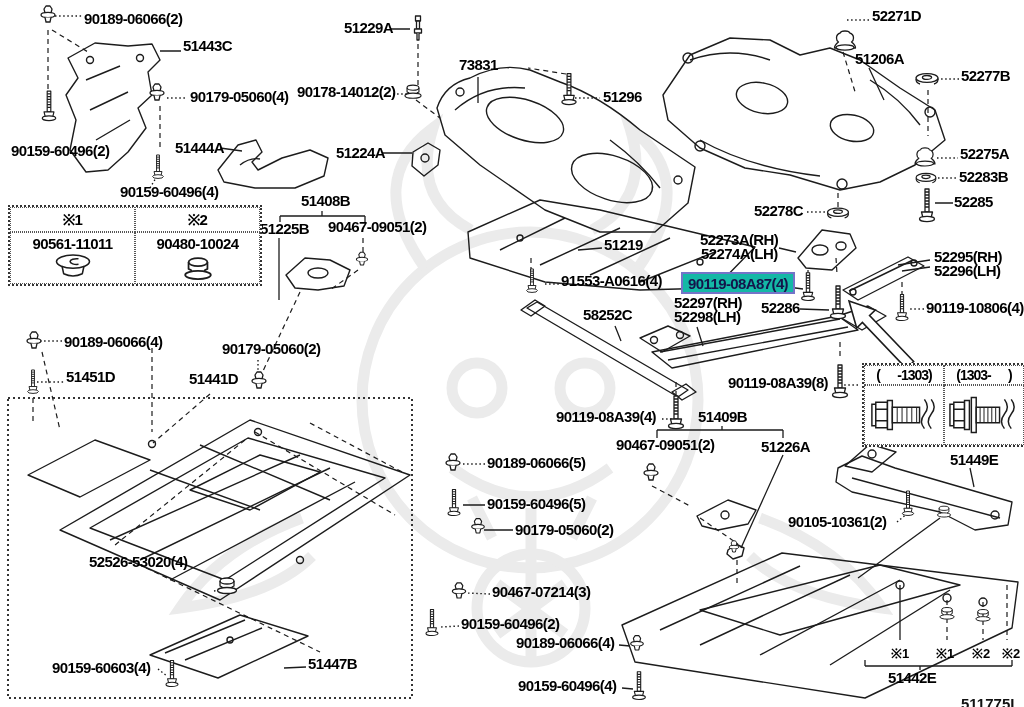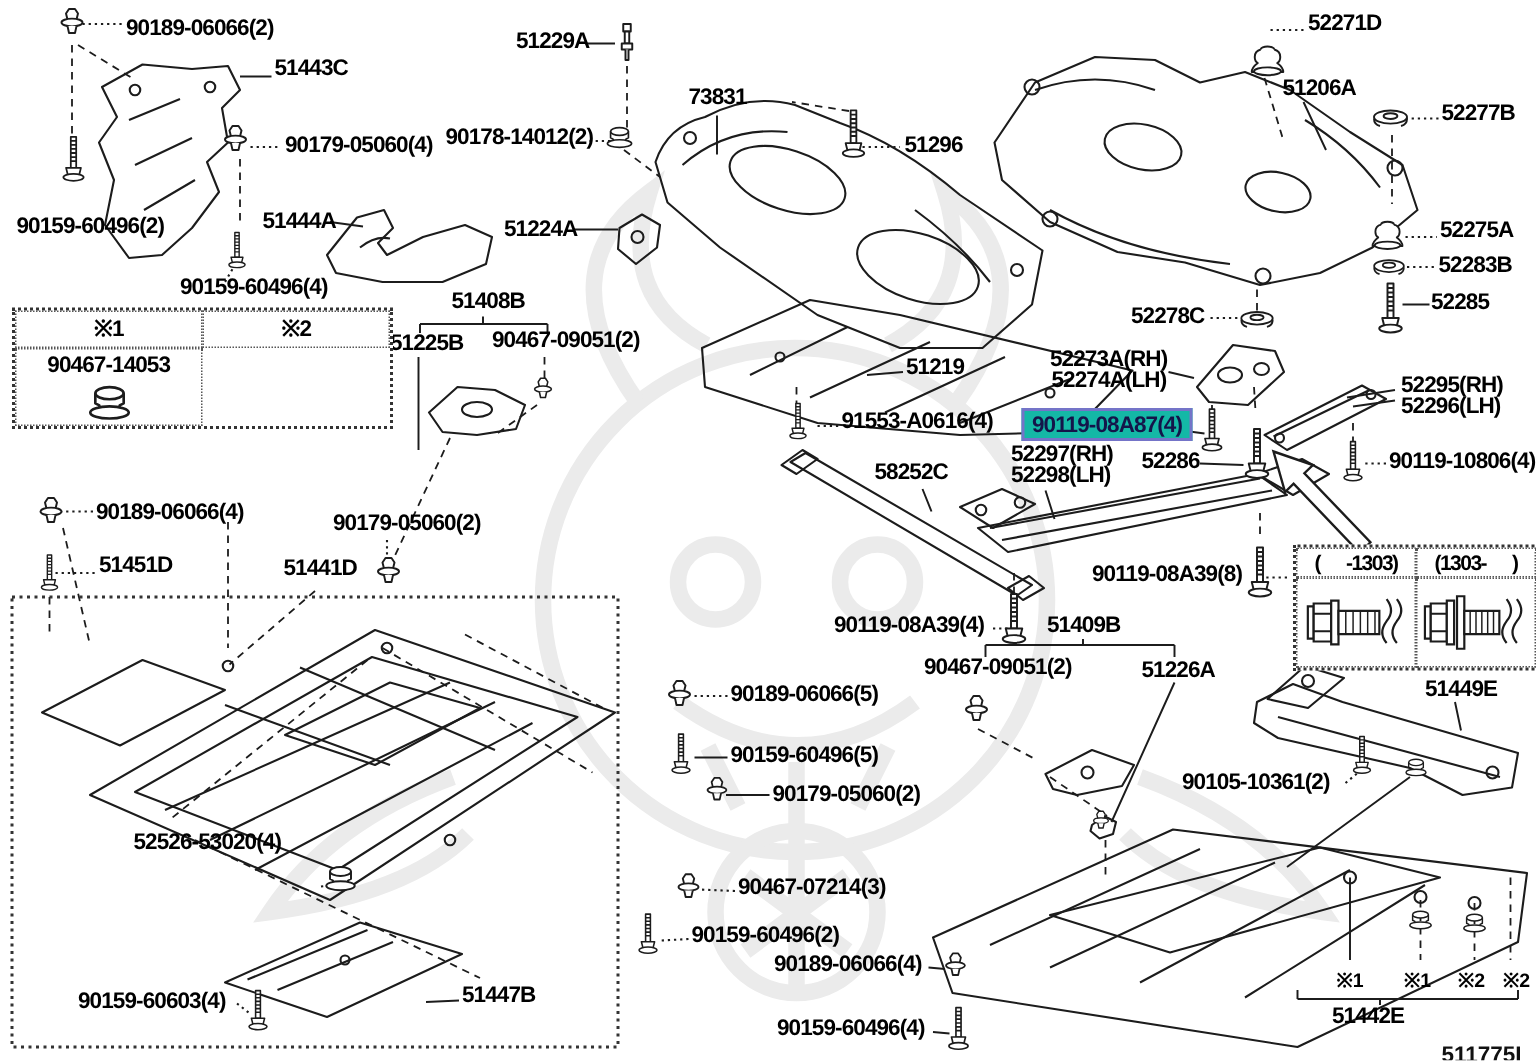--- a/index.html
+++ b/index.html
@@ -316,21 +316,27 @@
 
 <div class="mark" style="left:891px;top:644px">※1</div>
 <div class="mark" style="left:936px;top:644px">※1</div>
 <div class="mark" style="left:972px;top:644px">※2</div>
 <div class="mark" style="left:1002px;top:644px">※2</div>
 
 <div class="tbl">
   <div class="cell hcell">※1</div>
   <div class="cell hcell">※2</div>
   <div class="cell pcell">
-    <span>90467-14053</span>
+    <span>90561-11011</span>
+    <svg width="40" height="26" viewBox="-20 -26 40 26">
+          <use href="#g-grom" transform="translate(0,-2) scale(1.1)"></use>
+        </svg>
+  </div>
+  <div class="cell pcell">
+    <span>90480-10024</span>
     <svg width="40" height="27" viewBox="-20 -27 40 27">
           <use href="#g-nut" transform="translate(0,-3) scale(1.35)"></use>
         </svg>
   </div>
 </div>
 
 <div class="inset">
   <div class="ih">(      -1303)</div>
   <div class="ih">(1303-      )</div>
   <div class="ib">

